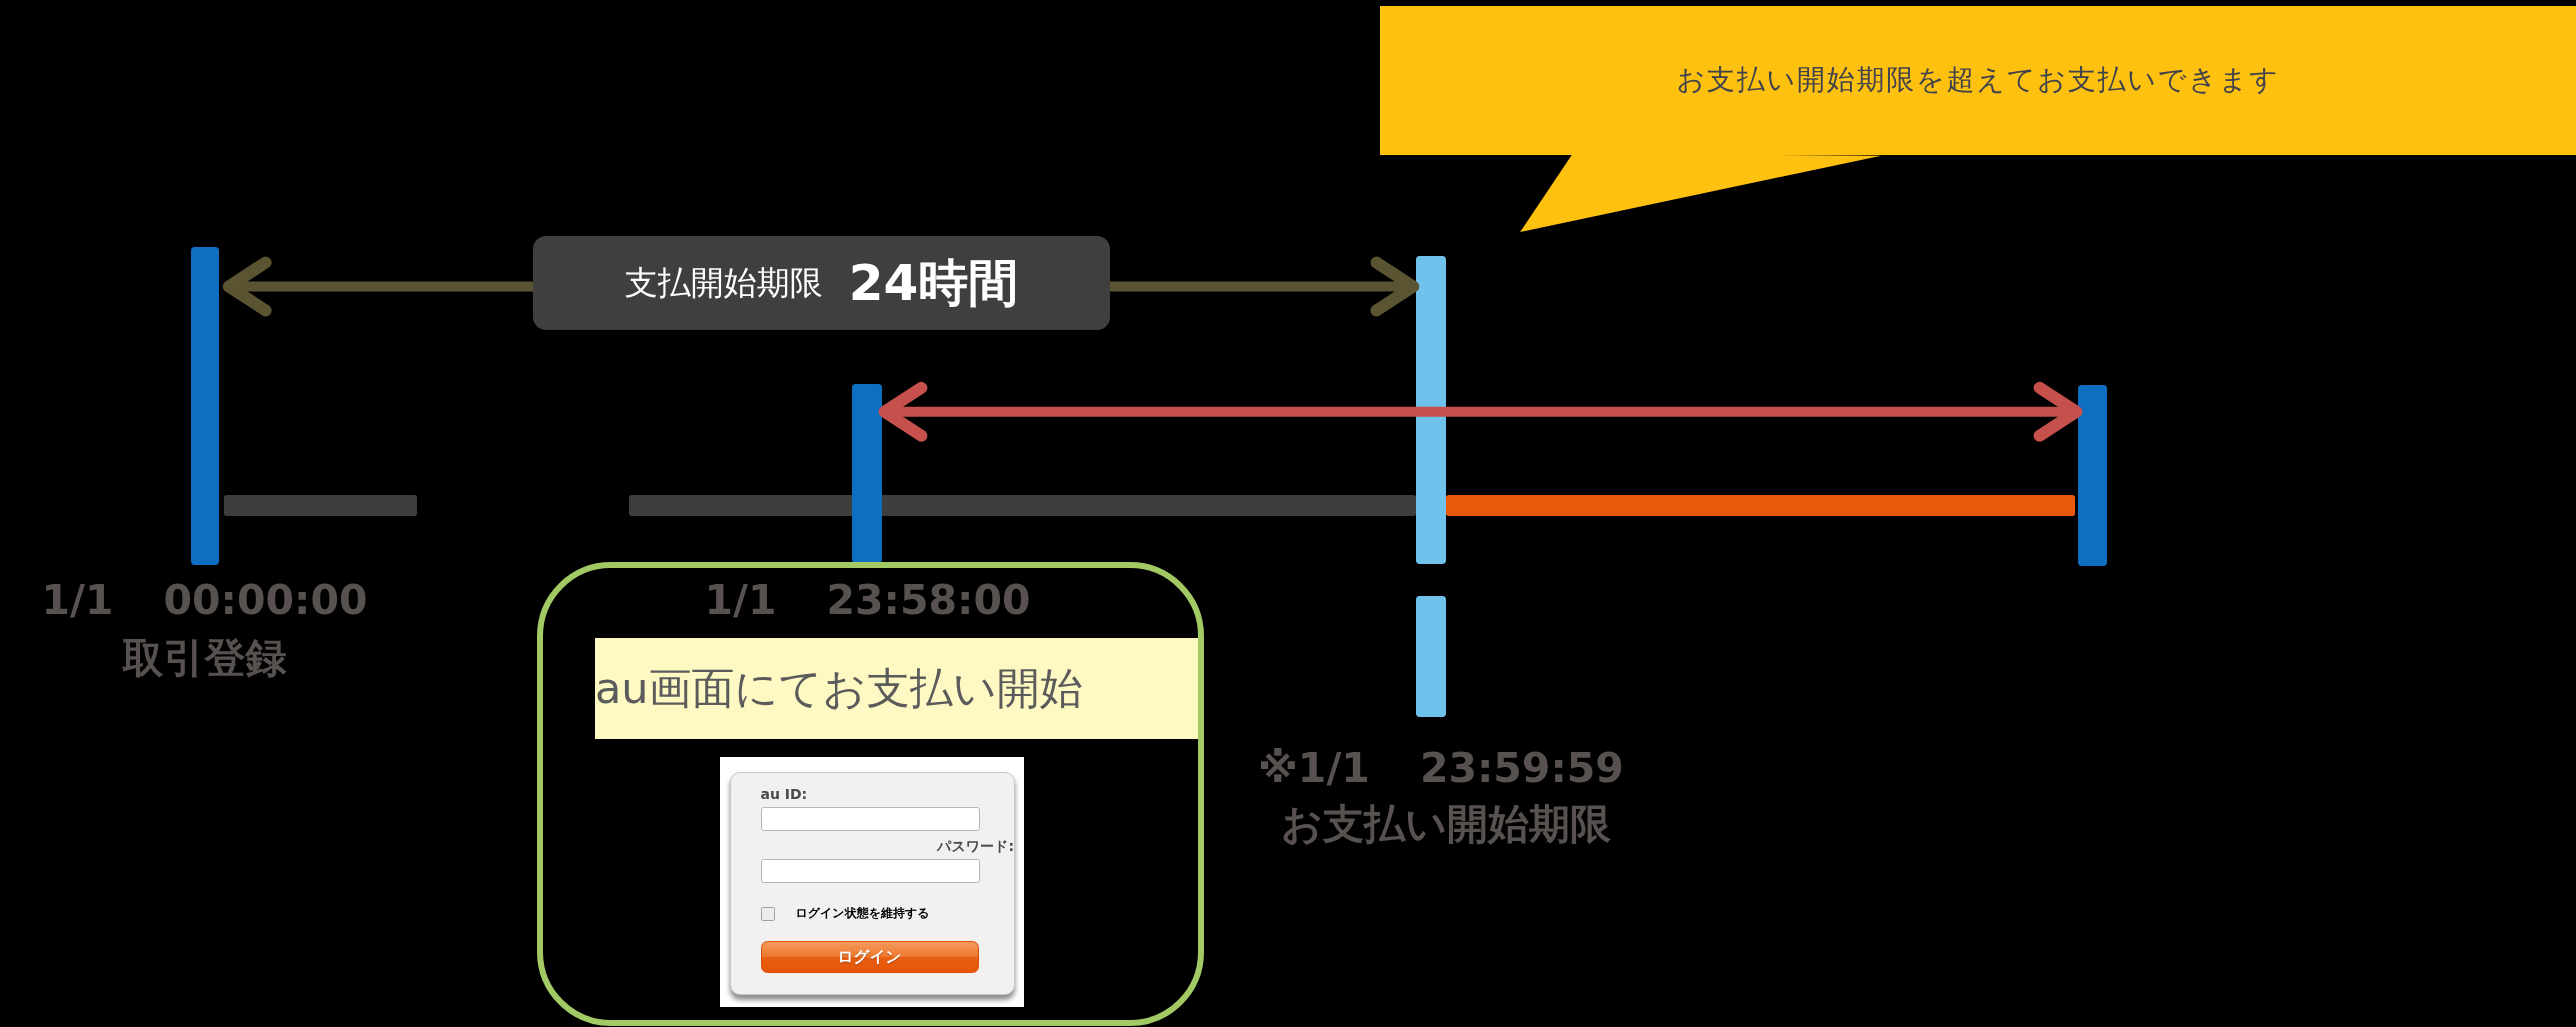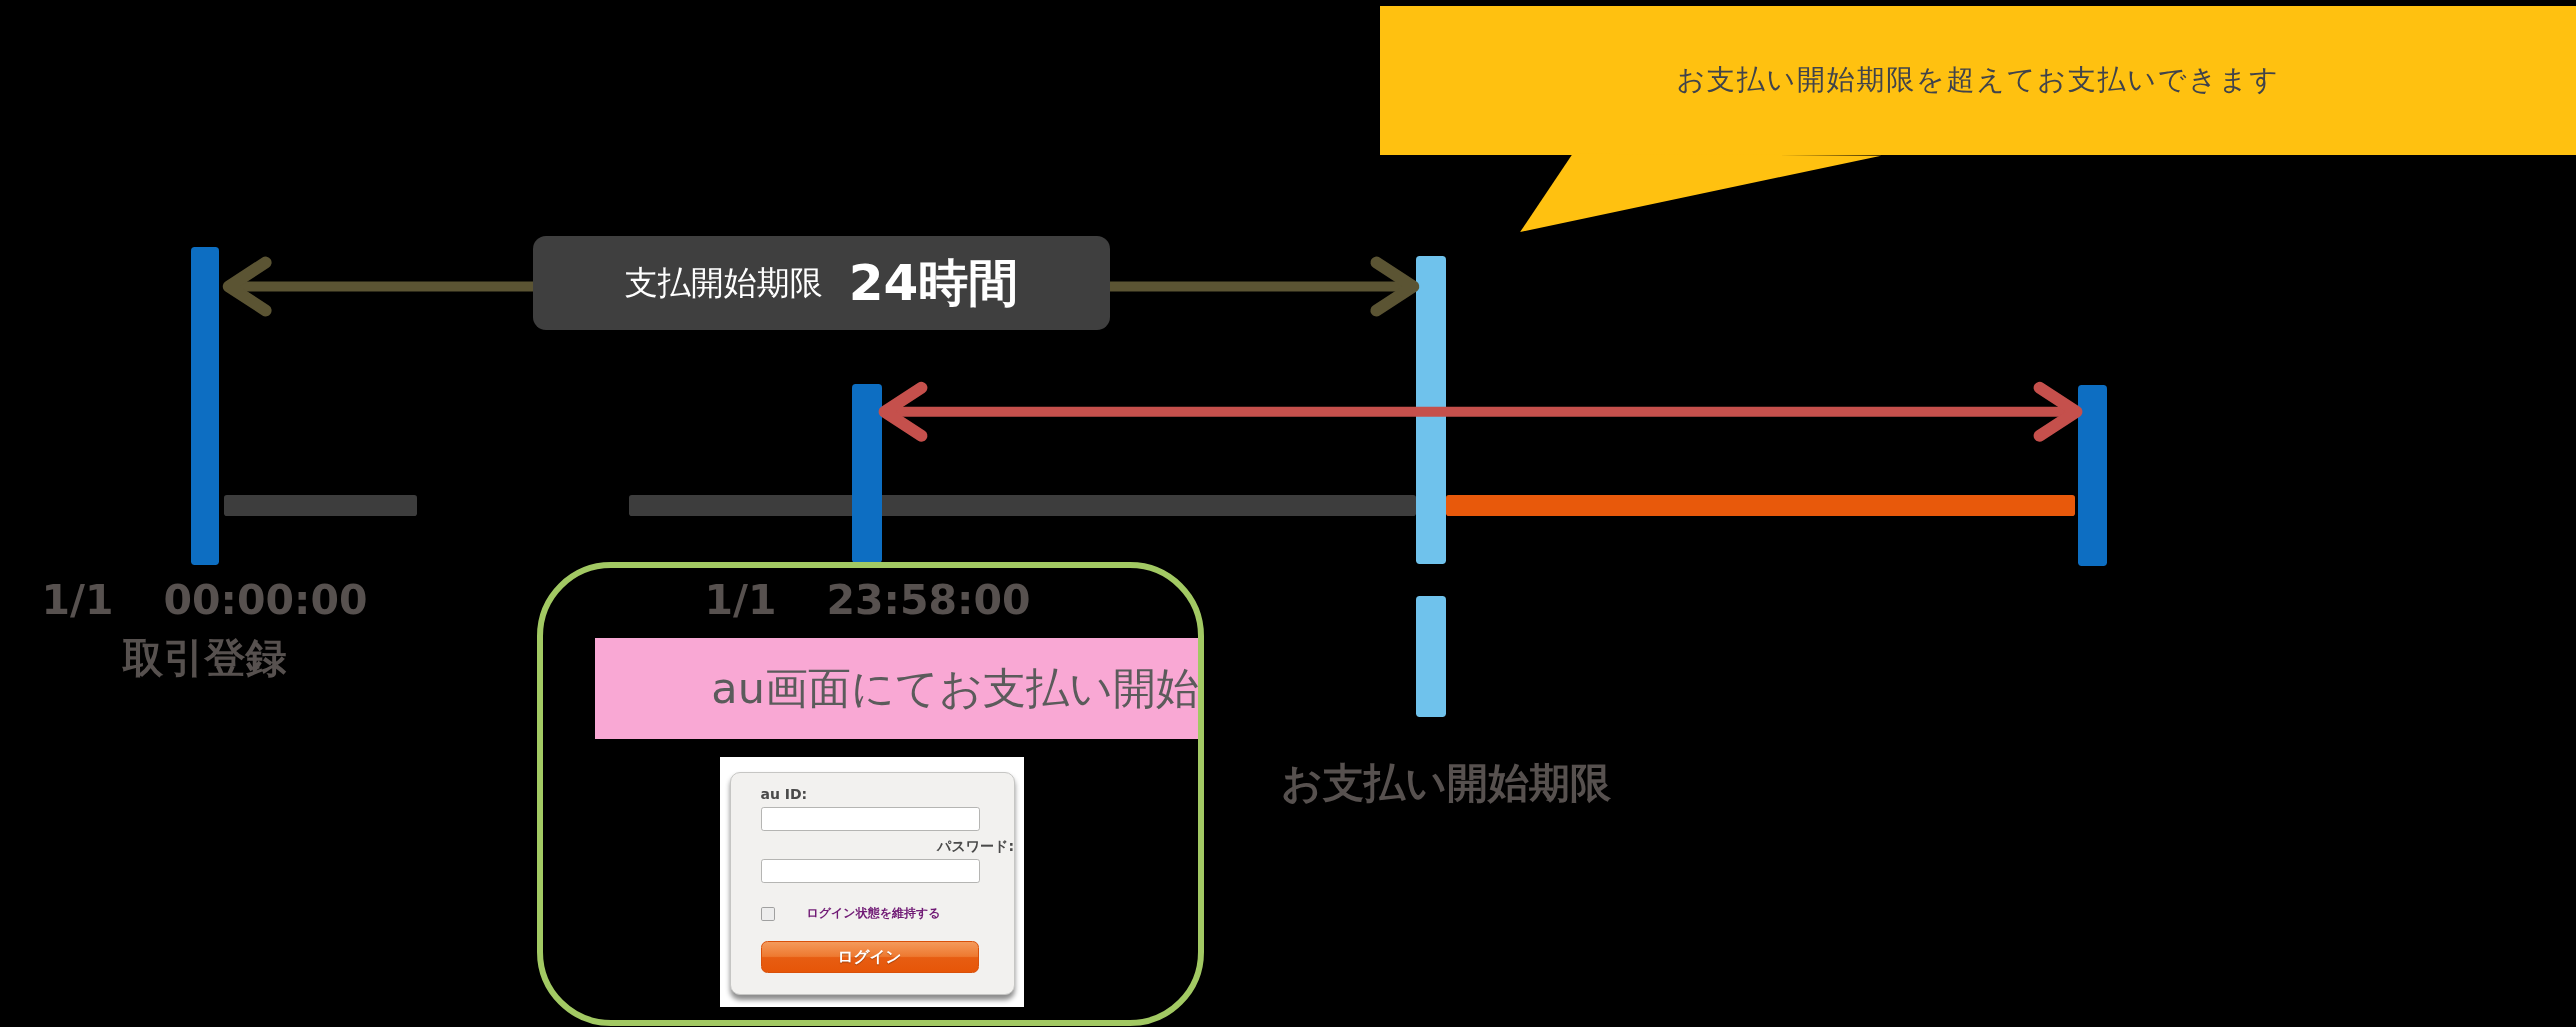--- a/index.html
+++ b/index.html
@@ -67,22 +67,22 @@
   #label-complete { left:1909px; top:580px; width:369px; }
 
   
   .green-box {
     left:537px; top:562px; width:667px; height:464px;
     border:6.4px solid var(--green_border); border-radius:74px;
     box-sizing:border-box; z-index:3;
   }
   .caption-rect {
     left:595px; top:638px; width:604px; height:101px;
-    background:#f9a8d4; z-index:1;
-    display:flex; align-items:center; justify-content:flex-end;
+    background:#fef9c3; z-index:1;
+    display:flex; align-items:center; justify-content:flex-start;
   }
   .caption-rect span { font-size:43px; color:var(--au_text); }
 
   
   .login-outer { left:720px; top:757px; width:304px; height:250px; background:#fff; z-index:5; }
   .login-panel {
     position:absolute; left:10px; top:14.7px; width:285px; height:223px;
     background:#F2F1EF; border:0.9px solid #C6C6C4; border-radius:10px;
     box-sizing:border-box; padding:13px 0 0 29.5px;
     box-shadow:0 4.6px 5.5px rgba(0,0,0,0.45);
@@ -92,21 +92,21 @@
     display:block; width:219px; height:24px; margin-top:4.6px;
     border:0.9px solid #B5B5B3; border-radius:2.8px; background:#fff;
     box-sizing:border-box; font-size:13px; padding:0 5.5px;
   }
   .pw-label { margin-top:7.4px;text-align:right; }
   .remember-row { display:flex; align-items:center; margin-top:22px; height:16.6px; }
   .remember-box {
     width:14px; height:14px; background:#EDEDED;
     border:0.9px solid #A0A0A0; border-radius:1.8px; box-sizing:border-box;
   }
-  .remember-text { margin-left:32px; font-size:12px; font-weight:bold; color:#701a75; }
+  .remember-text { margin-left:21px; font-size:12px; font-weight:bold; color:#000000; }
   .login-button {
     margin-top:19.3px; width:218px; height:32px; border-radius:6.4px;
     border:0.9px solid #D9500A;
     background:linear-gradient(180deg,#F49A5B 0%,#EE7930 48%,#E75D12 52%,#E65608 100%);
     color:#fff; font-size:15.7px; font-weight:bold;
     display:flex; align-items:center; justify-content:center;
     text-shadow:0 0.9px 0.9px rgba(0,0,0,0.3); box-sizing:border-box;
     font-family:"DejaVu Sans", sans-serif; cursor:pointer;
   }
 </style>
@@ -158,20 +158,24 @@
   </div>
 
   <div class="tl-label" id="label-payment-start">
     <div class="tl-line">
       <span>1/1</span>
       <span>23:58:00</span>
     </div>
   </div>
 
   <div class="tl-label" id="label-deadline">
+    <div class="tl-line">
+      <span>※1/1</span>
+      <span>23:59:59</span>
+    </div>
     <div class="name">お支払い開始期限</div>
   </div>
 
 
   <div class="abs green-box"></div>
   <div class="abs caption-rect">
     <span>au画面にてお支払い開始</span>
   </div>
 
   <div class="abs login-outer">

